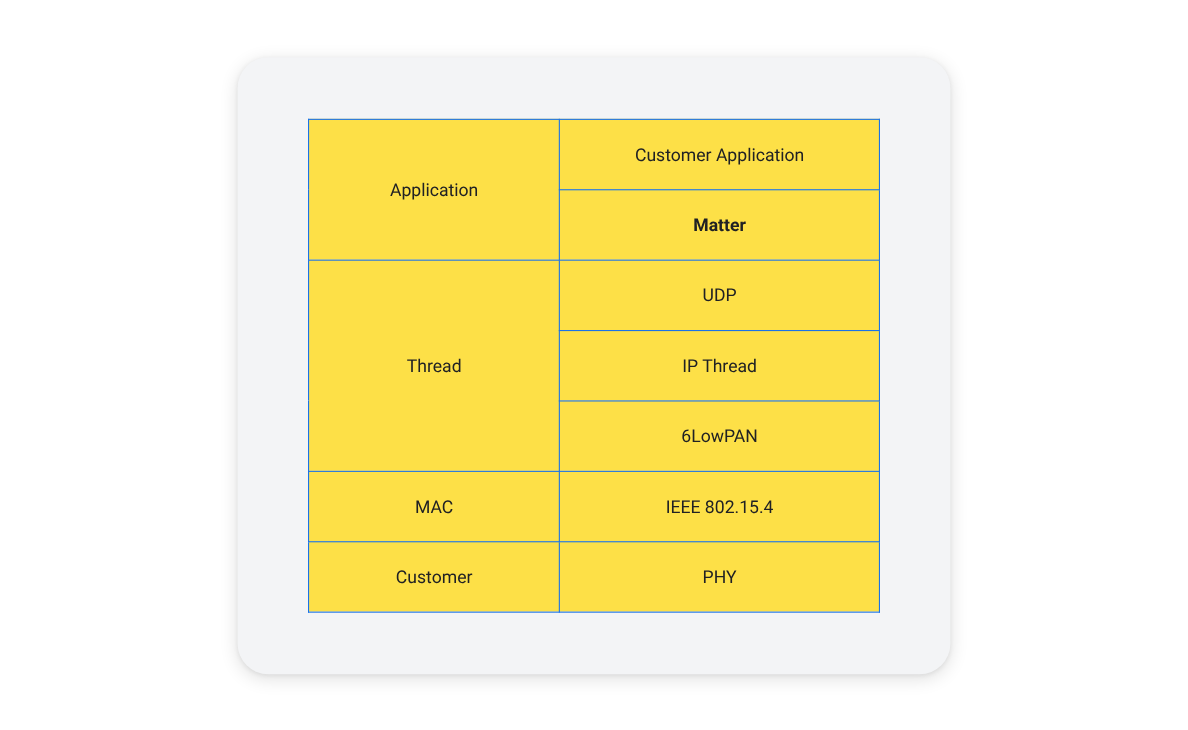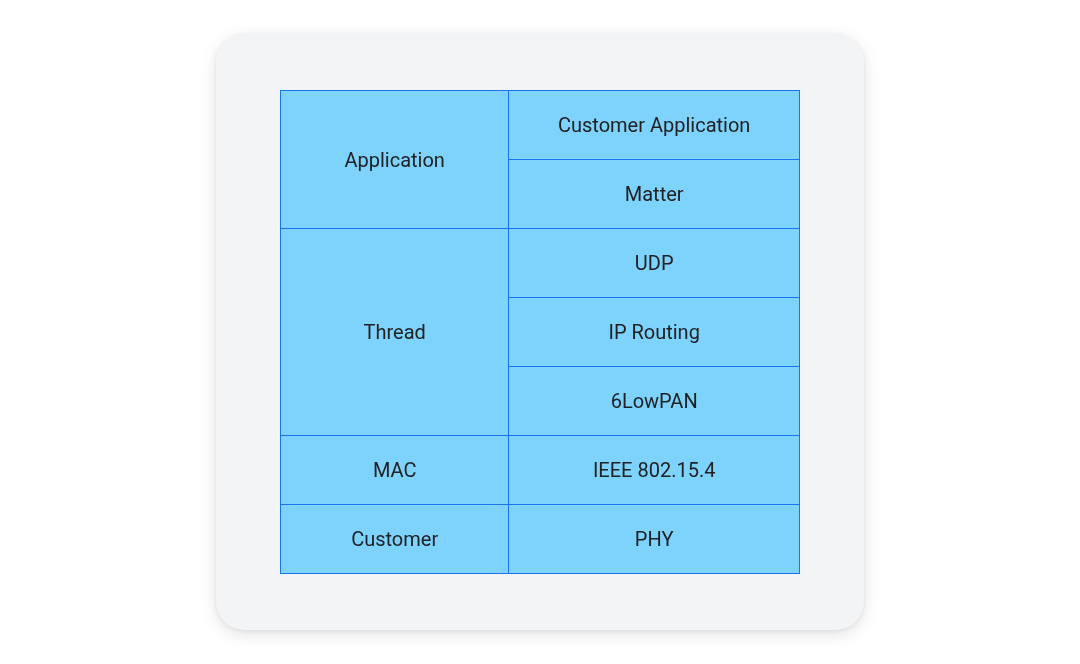--- a/index.html
+++ b/index.html
@@ -24,51 +24,51 @@
     }
     table.stack {
       border-collapse: collapse;
       width: 520px;
       background: #ffffff;
     }
     table.stack td {
       border: 1px solid #1a73e8;
       text-align: center;
       vertical-align: middle;
-      font-size: 20px;
+      font-size: 16px;
       color: #202124;
       padding: 22px 18px;
-      background: #7dd3fc;
+      background: #fde047;
     }
     table.stack td.left {
       width: 44%;
     }
     table.stack td.bold {
-      font-weight: 400;
+      font-weight: 700;
     }
   </style>
 </head>
 <body>
 
 <div class="card">
   <table class="stack">
     <tbody>
       <tr>
         <td class="left" rowspan="2">Application</td>
         <td>Customer Application</td>
       </tr>
       <tr>
         <td class="bold">Matter</td>
       </tr>
       <tr>
         <td class="left" rowspan="3">Thread</td>
         <td>UDP</td>
       </tr>
       <tr>
-        <td>IP Routing</td>
+        <td>IP Thread</td>
       </tr>
       <tr>
         <td>6LowPAN</td>
       </tr>
       <tr>
         <td class="left">MAC</td>
         <td>IEEE 802.15.4</td>
       </tr>
       <tr>
         <td class="left">Customer</td>

